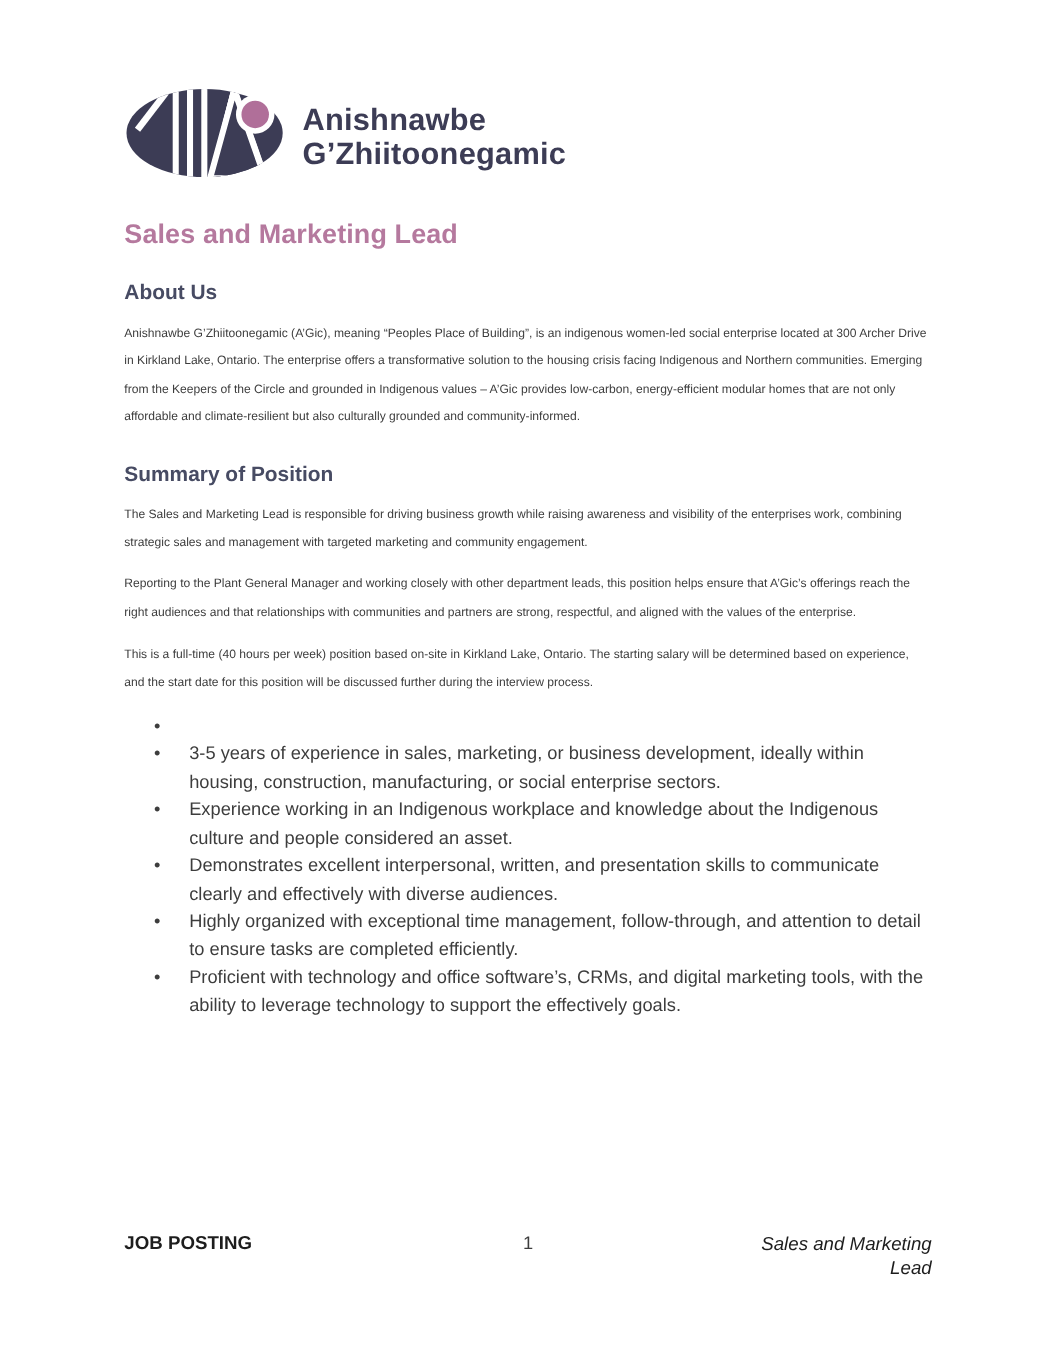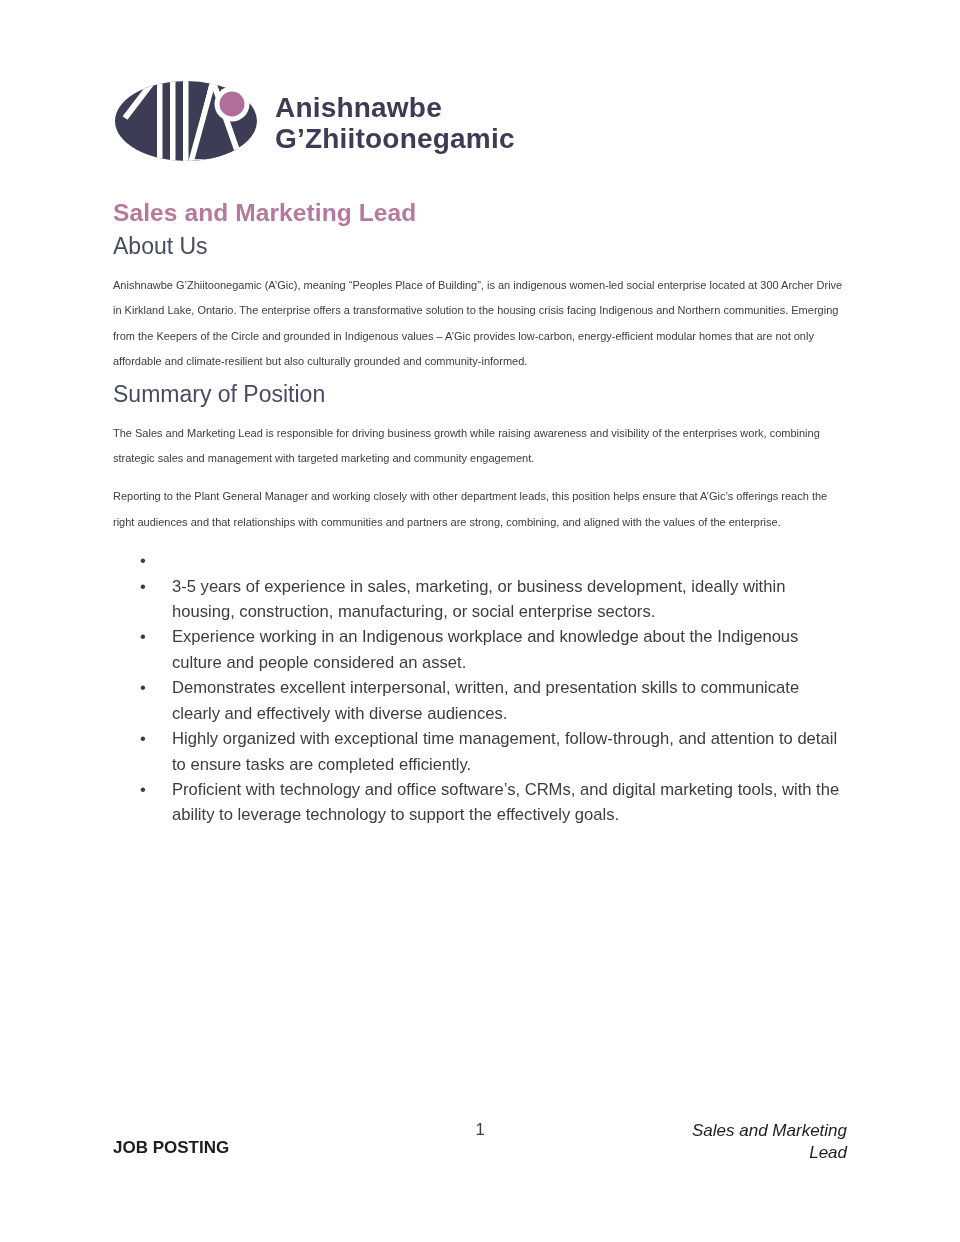--- a/index.html
+++ b/index.html
@@ -24,24 +24,24 @@
     letter-spacing: 0.2px;
   }
   .doc-title {
     margin-top: 33px;
     color: #b5799e;
     font-size: 24.5px;
     font-weight: bold;
     letter-spacing: 0.1px;
   }
   .section-heading {
-    margin: 6px 0 0 0;
+    margin: 28px 0 0 0;
     color: #474b63;
-    font-size: 23px;
-    font-weight: normal;
+    font-size: 19px;
+    font-weight: bold;
   }
   .para {
     margin: 13px 0 0 0;
     font-size: 11px;
     line-height: 25.4px;
   }
   .req-list {
     margin: 13px 0 0 0;
     padding: 0;
     list-style: none;
@@ -52,21 +52,21 @@
   .req-list .marker { flex: none; width: 32px; }
   .footer {
     position: absolute;
     left: 113px;
     right: 113px;
     top: 1120px;
     display: flex;
     justify-content: space-between;
     align-items: flex-start;
   }
-  .footer-left { font-weight: bold; font-size: 17px; color: #1d1d1d; margin-top: 18px; }
+  .footer-left { font-weight: bold; font-size: 17px; color: #1d1d1d; }
   .footer-page {
     position: absolute;
     left: 50%;
     transform: translateX(-50%);
     font-size: 16.6px;
   }
   .footer-right {
     font-style: italic;
     font-size: 17px;
     line-height: 22px;
@@ -108,21 +108,22 @@
     </span>
   </div>
 
   <div class="doc-title">Sales and Marketing Lead</div>
 
   <div class="section-heading">About Us</div>
   <p class="para">Anishnawbe G’Zhiitoonegamic (A’Gic), meaning “Peoples Place of Building”, is an indigenous women-led social enterprise located at 300 Archer Drive in Kirkland Lake, Ontario. The enterprise offers a transformative solution to the housing crisis facing Indigenous and Northern communities. Emerging from the Keepers of the Circle and grounded in Indigenous values – A’Gic provides low-carbon, energy-efficient modular homes that are not only affordable and climate-resilient but also culturally grounded and community-informed.</p>
 
   <div class="section-heading">Summary of Position</div>
   <p class="para">The Sales and Marketing Lead is responsible for driving business growth while raising awareness and visibility of the enterprises work, combining strategic sales and management with targeted marketing and community engagement.</p>
-  <p class="para">Reporting to the Plant General Manager and working closely with other department leads, this position helps ensure that A’Gic’s offerings reach the right audiences and that relationships with communities and partners are strong, combining, and aligned with the values of the enterprise.</p>
+  <p class="para">Reporting to the Plant General Manager and working closely with other department leads, this position helps ensure that A’Gic’s offerings reach the right audiences and that relationships with communities and partners are strong, respectful, and aligned with the values of the enterprise.</p>
+  <p class="para">This is a full-time (40 hours per week) position based on-site in Kirkland Lake, Ontario. The starting salary will be determined based on experience, and the start date for this position will be discussed further during the interview process.</p>
 
   <ul class="req-list">
     <li>
       <span class="marker">•</span>
     </li>
     <li>
       <span class="marker">•</span>
       <span>3-5 years of experience in sales, marketing, or business development, ideally within housing, construction, manufacturing, or social enterprise sectors.</span>
     </li>
     <li>

